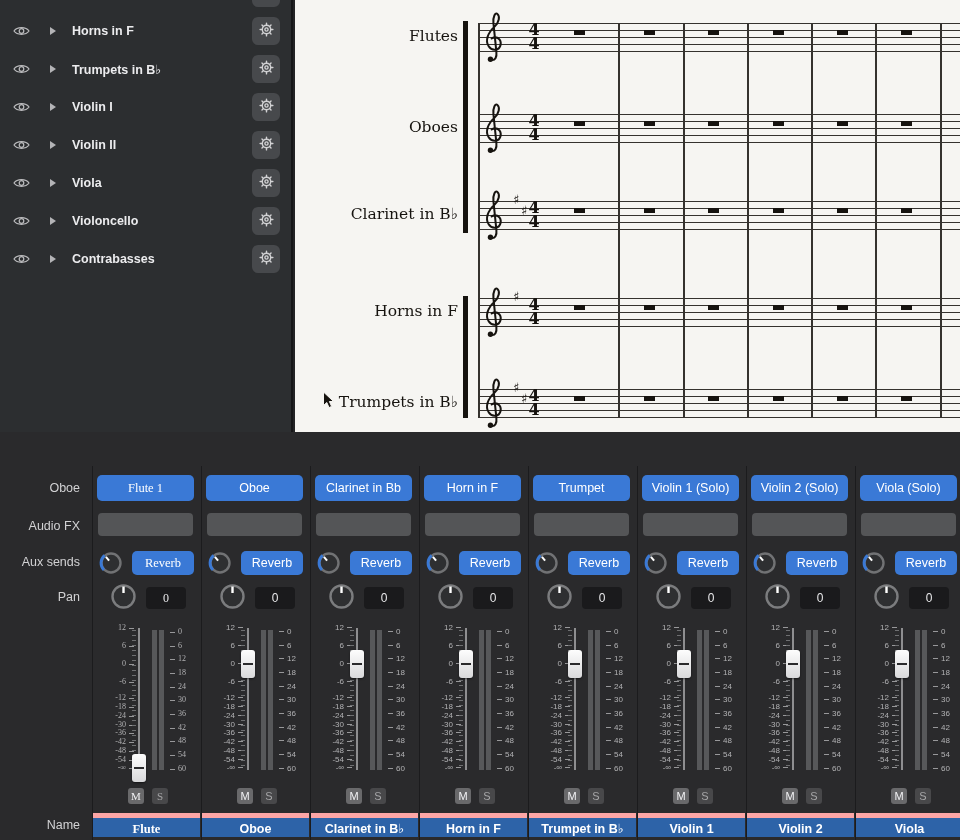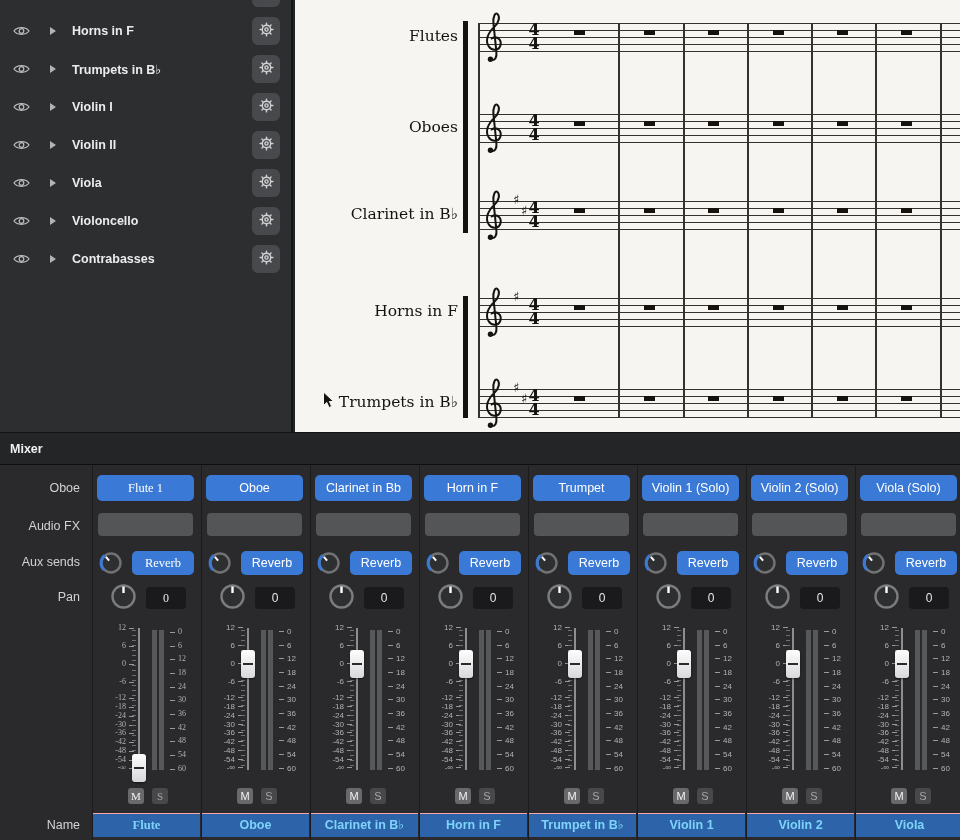--- a/index.html
+++ b/index.html
@@ -70,21 +70,21 @@
   .meter.m1{left:60px;} .meter.m2{left:67px;}
   .fhandle{position:absolute;left:40px;width:14px;height:28px;border-radius:3px;cursor:grab;
       background:linear-gradient(#fdfdfd,#d9d9db);box-shadow:0 1px 2px rgba(0,0,0,.5);}
   .fhandle::after{content:"";position:absolute;left:2px;right:2px;top:13px;height:2px;background:#2a2a2c;}
 
   .ms-btn{position:absolute;top:322px;width:16px;height:16px;border:none;border-radius:3px;
       font-family:inherit;font-size:11px;line-height:16px;text-align:center;padding:0;cursor:pointer;}
   .mute{left:36px;background:#69696b;color:#f2f2f4;}
   .solo{left:60px;background:#48484a;color:#a6a6a8;}
   .name-bar{position:absolute;top:347px;left:1px;width:107px;height:24px;background:var(--namebar,#2d63a8);
-      border-top:1px solid #fca5a5;color:#7dd3fc;font-size:12.5px;font-weight:bold;text-align:center;line-height:23px;cursor:pointer;white-space:nowrap;overflow:hidden;}
+      border-top:5px solid #fca5a5;color:#ffffff;font-size:12.5px;font-weight:bold;text-align:center;line-height:23px;cursor:pointer;white-space:nowrap;overflow:hidden;}
 </style>
 </head>
 <body>
 
 <div id="root">
 
   <aside id="track-panel">
     <button class="gear-btn" style="top:-21px">
       <span></span>
     </button>
@@ -341,23 +341,20 @@
         </div>
 </div>
     <div id="cursor">
       <svg width="13" height="19" viewBox="0 0 13 19">
           <path d="M1.5 1 L1.5 14.5 L4.8 11.5 L7 16.6 L9.6 15.4 L7.4 10.5 L11.6 10.5 Z" fill="#16130f" stroke="#f6f5f2" stroke-width="1"></path>
         </svg>
     </div>
   </main>
 
   <section id="mixer">
-    <div id="mixer-header">
-      <span id="mixer-title">Mixer</span>
-    </div>
     <span class="row-label" style="top:49px">Oboe</span>
     <span class="row-label" style="top:87px">Audio FX</span>
     <span class="row-label" style="top:123px">Aux sends</span>
     <span class="row-label" style="top:158px">Pan</span>
     <span class="row-label" style="top:386px">Name</span>
     <div id="channels">
   <div class="channel" style="left: 92px; font-family: Liberation Serif, serif;">
     <button class="btn-blue sound-btn">Flute 1</button>
     <div class="fx-slot"></div>
     <div class="aux-knob">

